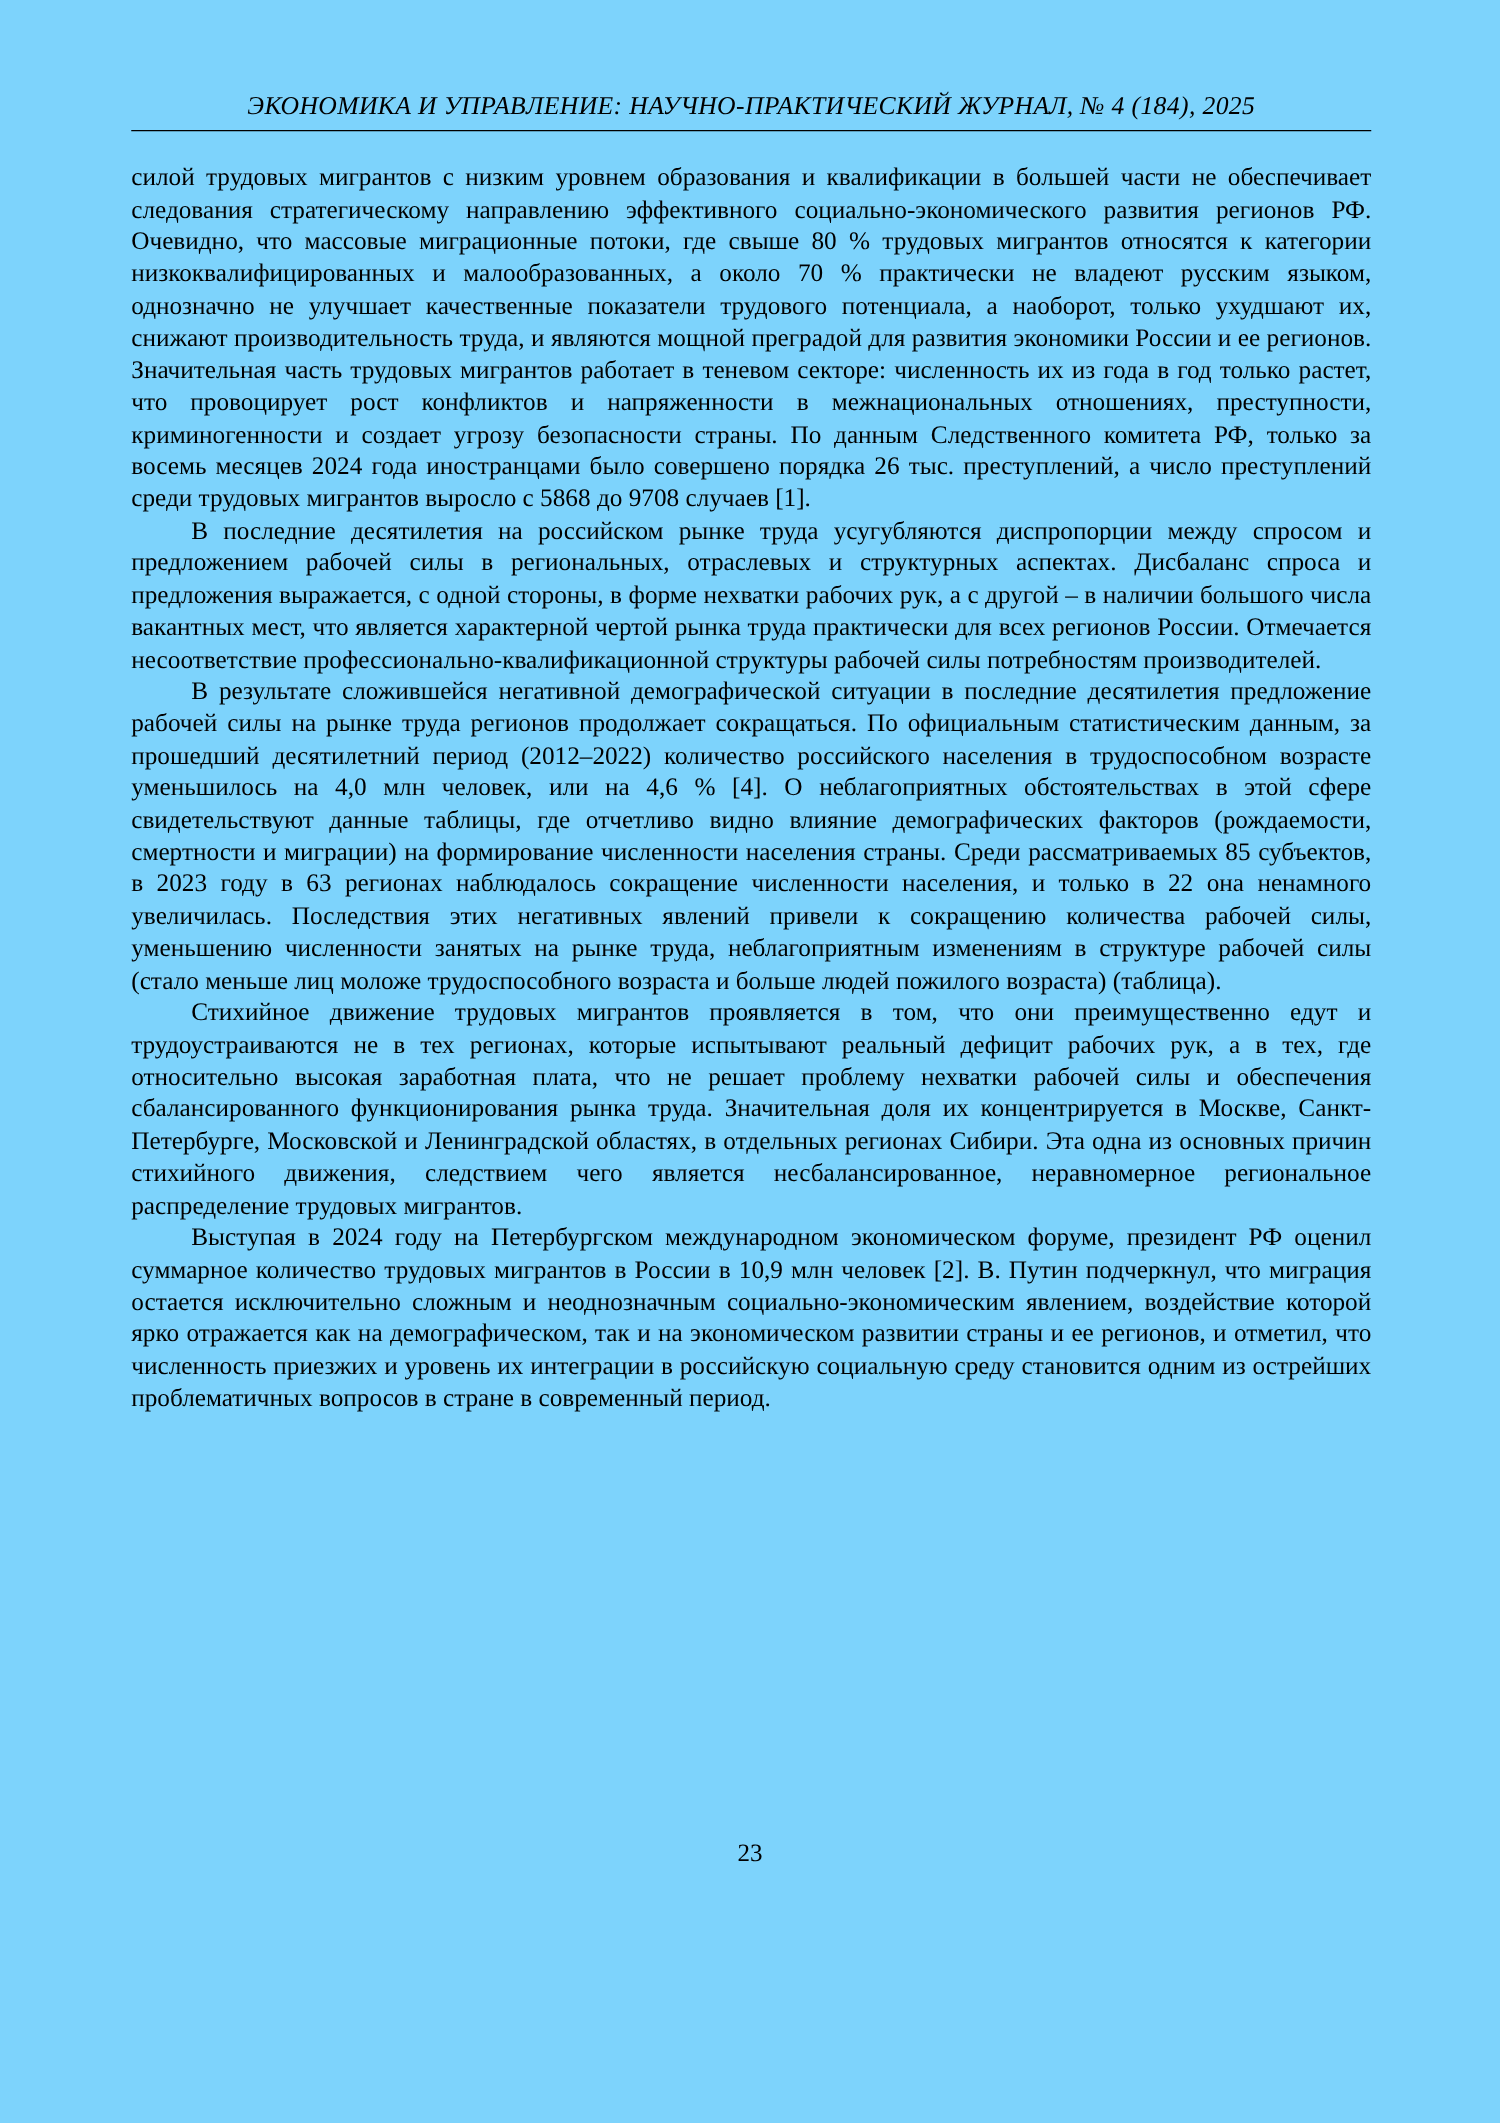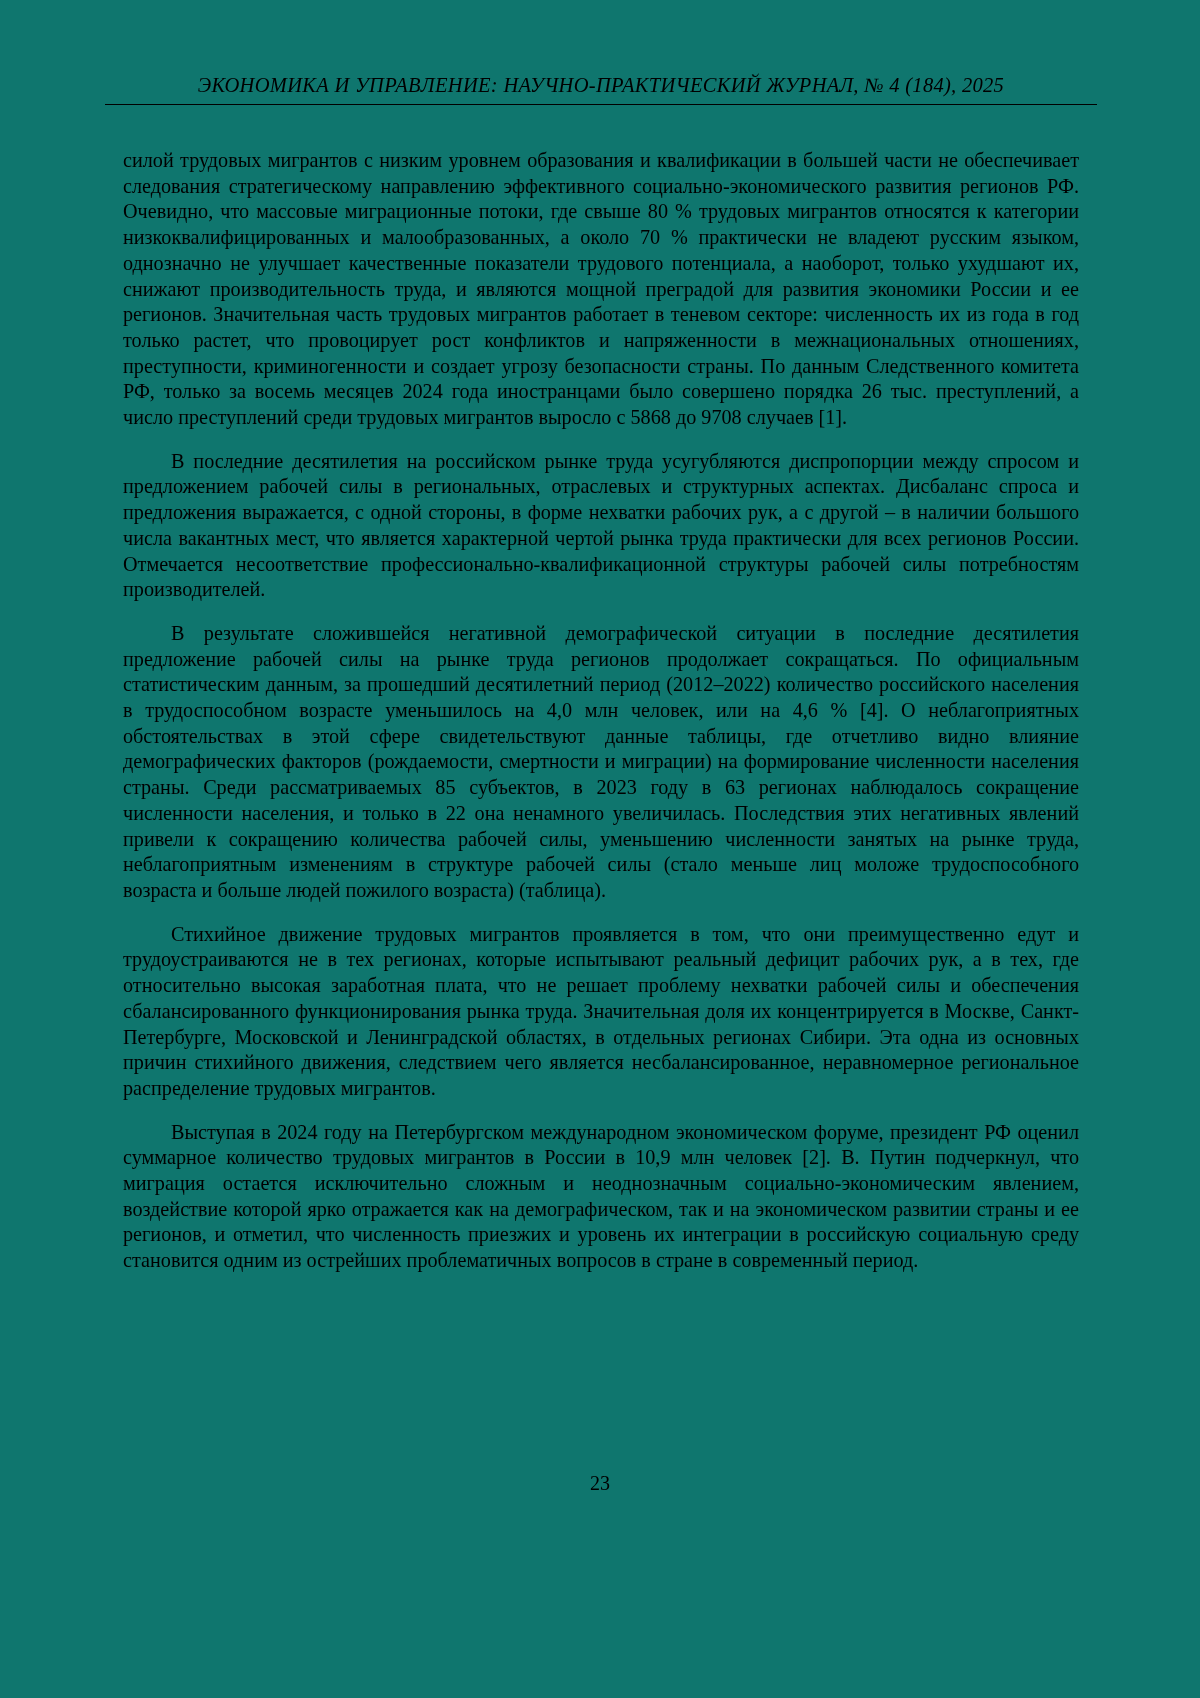--- a/index.html
+++ b/index.html
@@ -4,21 +4,21 @@
 <style>
   html, body {
     margin: 0;
     padding: 0;
     background: #ffffff;
   }
   .page {
     width: 1200px;
     height: 1698px;
     margin: 0 auto;
-    background: #0f766e;
+    background: #7dd3fc;
     position: relative;
     font-family: "Liberation Serif", "DejaVu Serif", serif;
     color: #000000;
     box-sizing: border-box;
     overflow: hidden;
   }
   .running-header {
     position: absolute;
     top: 74px;
     left: 105px;
@@ -35,21 +35,21 @@
   .article-body {
     position: absolute;
     top: 130px;
     left: 105px;
     width: 992px;
     font-size: 20.2px;
     line-height: 25.7px;
     text-align: justify;
   }
   .article-body p {
-    margin: 18px;
+    margin: 0;
     padding: 0;
     text-indent: 48px;
     font-family: Liberation Serif, serif;
   }
   .article-body p.no-indent {
     text-indent: 0;
   }
   .page-number {
     position: absolute;
     top: 1472px;

